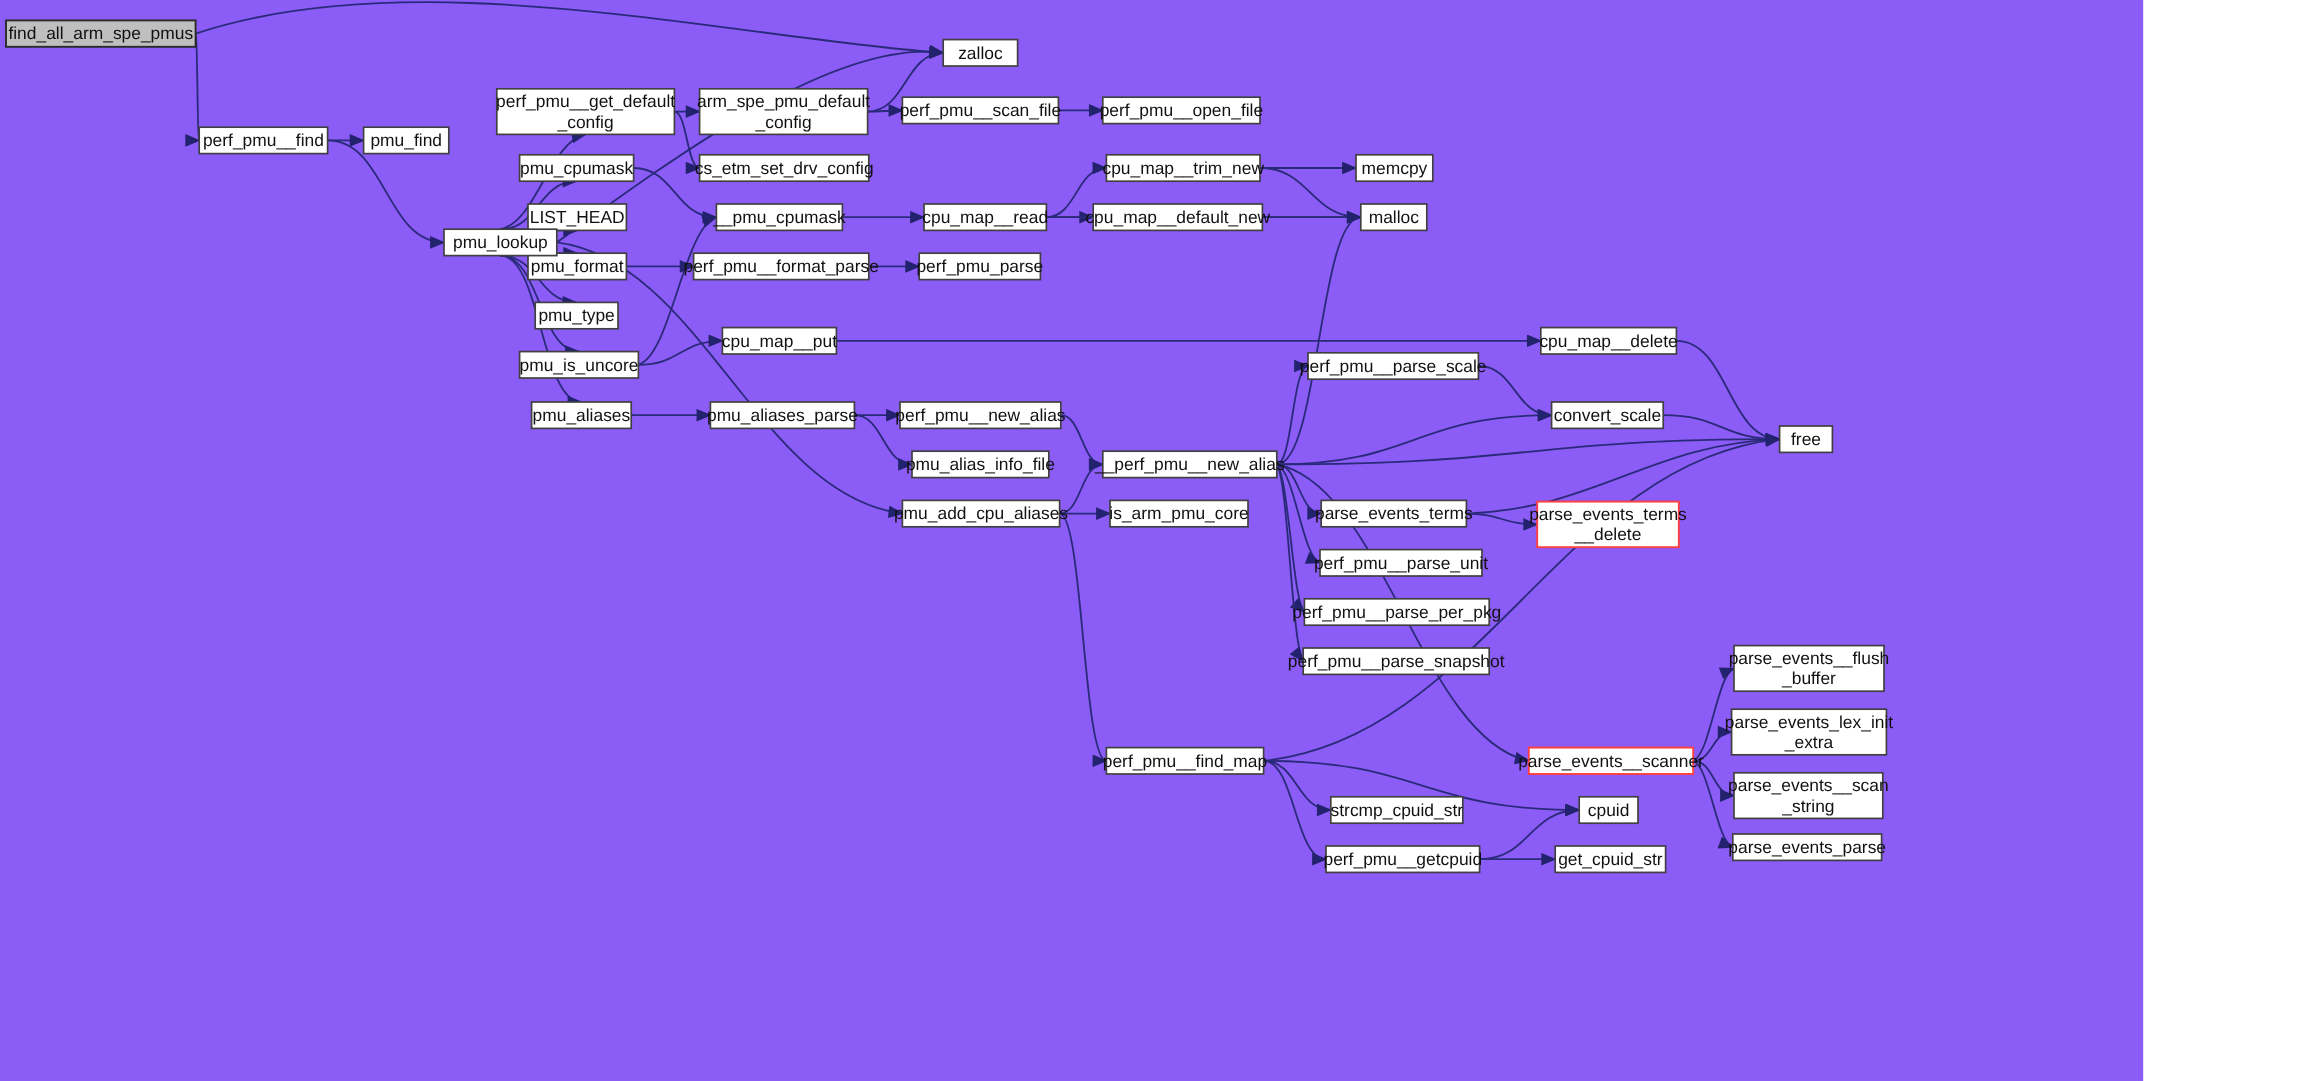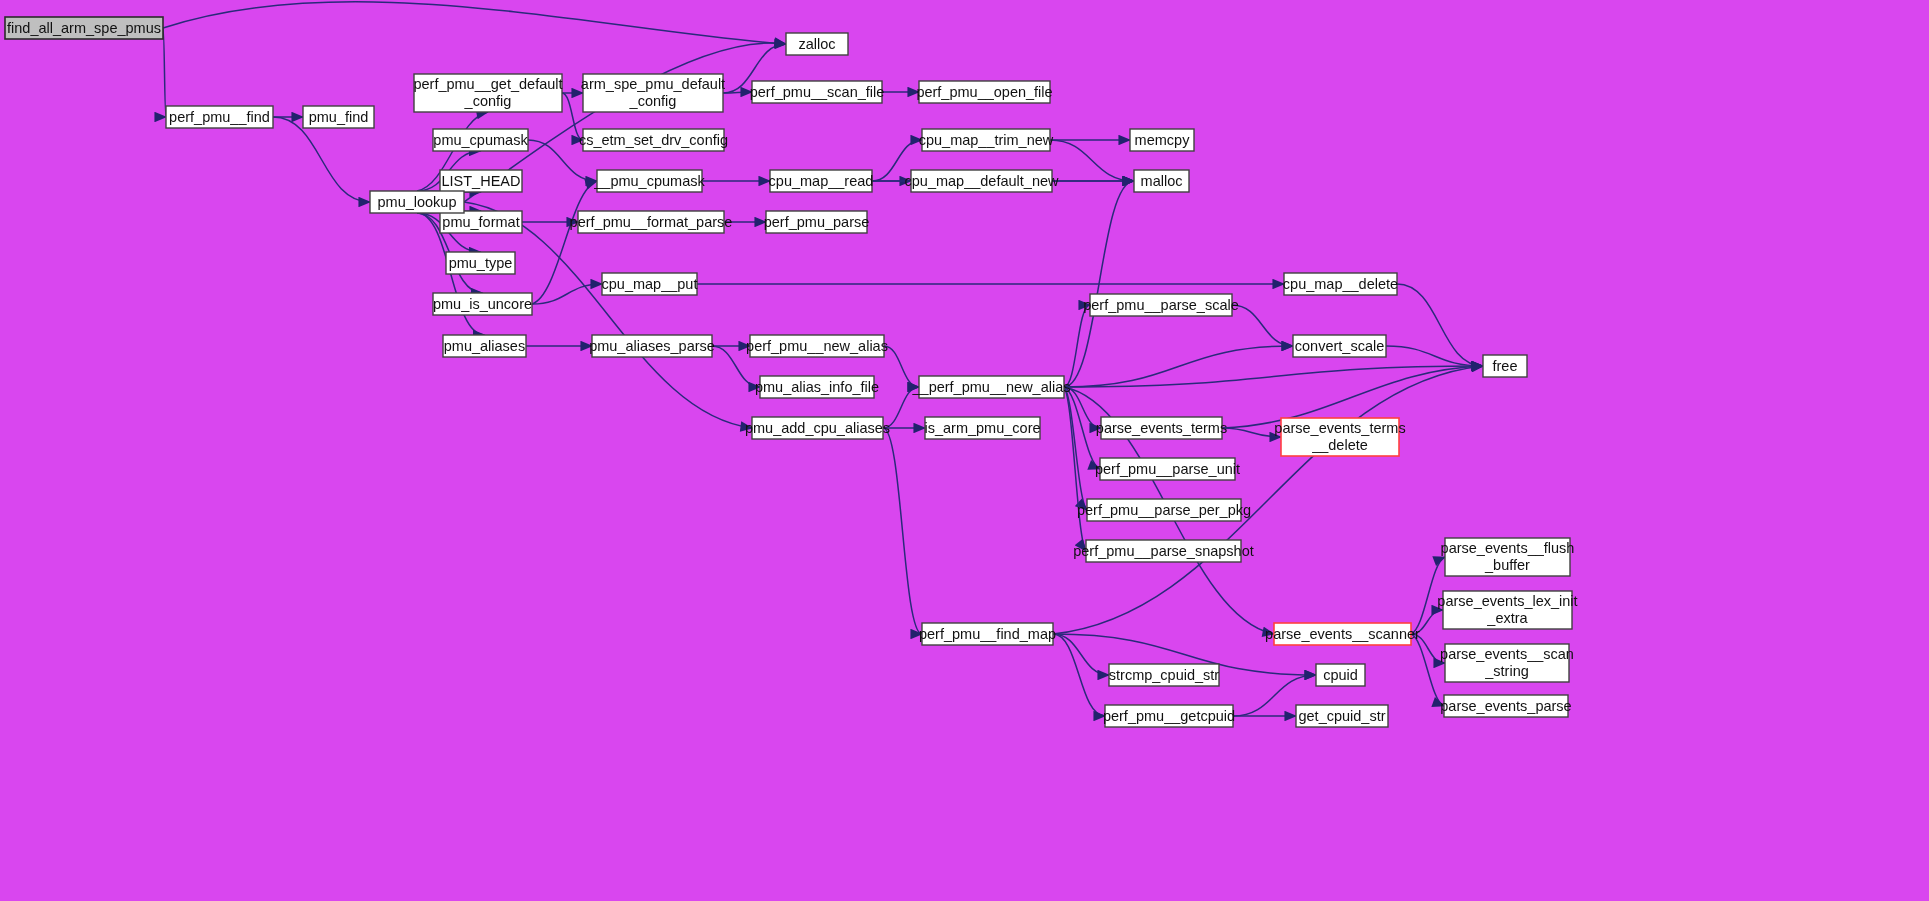--- a/index.html
+++ b/index.html
@@ -1,16 +1,16 @@
 <!DOCTYPE html>
 <html><head>
 <meta charset="utf-8">
 <style>
   html,body{margin:0;padding:0;background:#ffffff;}
-  #page{position:relative;width:1929px;height:901px;background:#d946ef;
+  #page{position:relative;width:1786px;height:901px;background:#8b5cf6;
         font-family:"Liberation Sans", sans-serif;overflow:hidden;}
   svg#graph{position:absolute;left:0;top:0;width:1929px;height:901px;}
   .nodebox{fill:#ffffff;stroke:#404040;stroke-width:1.4;}
   .nodebox.root{fill:#bfbfbf;stroke:#2b2b2b;stroke-width:1.6;}
   .nodebox.redbox{fill:#ffffff;stroke:#ff4040;stroke-width:1.6;}
   .nodelabel{font-family:"Liberation Sans", sans-serif;font-size:14.5px;fill:#111111;
              text-anchor:middle;dominant-baseline:middle;}
   .edge{fill:none;stroke:#2a2a7a;stroke-width:1.5;}
   .arrowhead{fill:#22226e;stroke:none;}
 </style>

